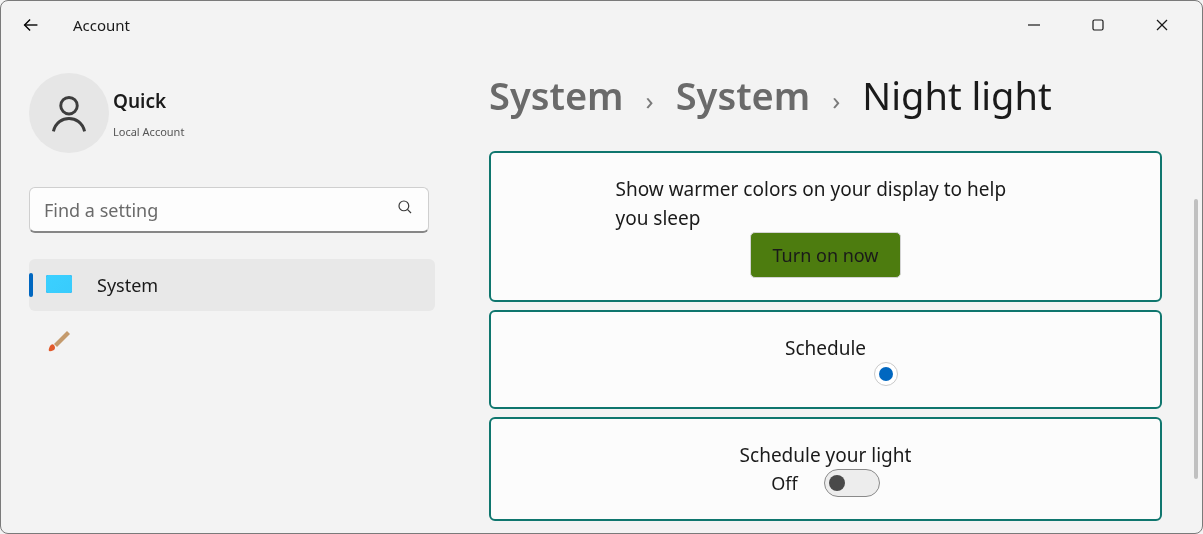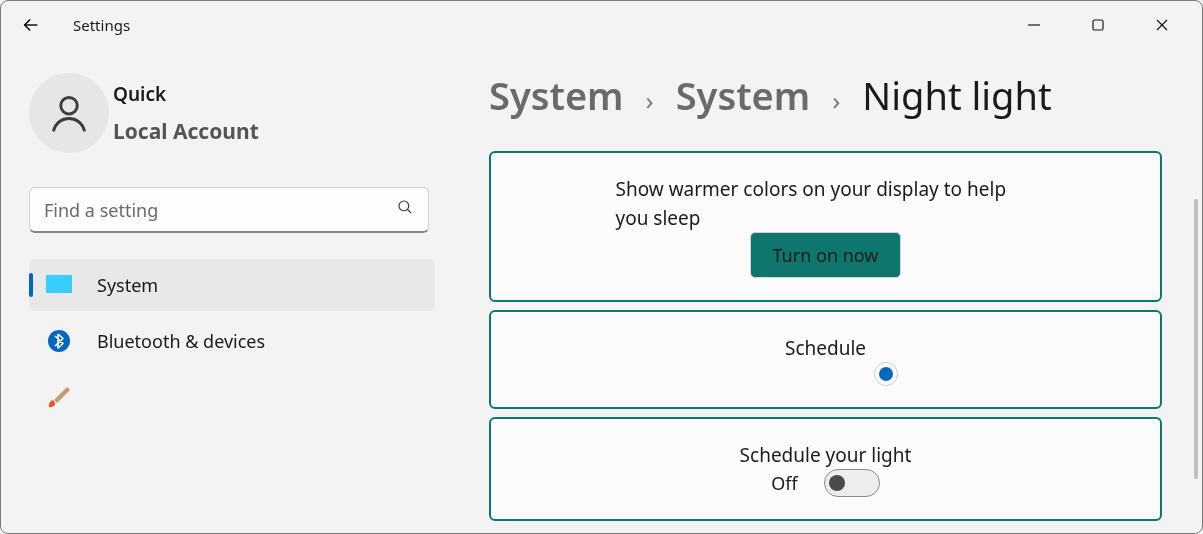--- a/index.html
+++ b/index.html
@@ -90,24 +90,23 @@
       align-items: center;
       justify-content: center;
     }
     .avatar svg { color: #3d3d3d; }
     .profile-name {
       font-size: 19px;
       font-weight: 600;
       color: #1a1a1a;
     }
     .profile-sub {
-      font-size: 21px;
+      font-size: 11px;
       color: #555;
       margin-top: 10px;
-      font-weight: bold;
     }
     .search-box {
       position: relative;
       width: 400px;
       height: 46px;
       background: #fdfdfd;
       border: 1px solid #cfcfcf;
       border-bottom: 2px solid #868686;
       border-radius: 6px;
       display: flex;
@@ -212,21 +211,21 @@
       justify-content: space-between;
       flex-direction: column;
     }
     .card-text {
       font-size: 19px;
       color: #1a1a1a;
       line-height: 1.5;
     }
     .card-text.desc { max-width: 420px; }
     .btn {
-      background: #0f766e;
+      background: #4d7c0f;
       border: 1px solid #d4d4d4;
       border-radius: 5px;
       padding: 10px 22px;
       font-size: 18px;
       color: #1a1a1a;
       cursor: pointer;
     }
     .slider-wrap {
       flex: 1;
       margin-left: 120px;
@@ -308,21 +307,21 @@
 <div class="window">
 
   <div class="titlebar">
     <div class="titlebar-left">
       <div class="back-arrow">
         <svg width="22" height="22" viewBox="0 0 24 24" fill="none" stroke="currentColor" stroke-width="1.5">
             <path d="M19 12H5"></path>
             <path d="M11 18l-6-6 6-6"></path>
           </svg>
       </div>
-      <div class="app-title">Settings</div>
+      <div class="app-title">Account</div>
     </div>
     <div class="win-controls">
       <div class="win-btn">
         <svg width="14" height="14" viewBox="0 0 14 14">
             <line x1="1" y1="7" x2="13" y2="7" stroke="currentColor" stroke-width="1.2"></line>
           </svg>
       </div>
       <div class="win-btn">
         <svg width="14" height="14" viewBox="0 0 14 14">
             <rect x="2" y="2" width="10" height="10" rx="1.5" fill="none" stroke="currentColor" stroke-width="1.2"></rect>
@@ -375,29 +374,20 @@
                   <linearGradient id="g1" x1="0" y1="0" x2="26" y2="18">
                     <stop offset="0" stop-color="#3bd0ff"></stop>
                     <stop offset="1" stop-color="#0067c0"></stop>
                   </linearGradient>
                 </defs>
               </svg>
           </span>
           <span>System</span>
         </div>
 
-        <div class="nav-item">
-          <span class="nav-icon">
-            <svg width="24" height="24" viewBox="0 0 24 24">
-                <circle cx="12" cy="12" r="11" fill="#0067c0"></circle>
-                <path d="M11 5v14l5-4.5L8 7m0 10l8-7.5L11 5" fill="none" stroke="#fff" stroke-width="1.6" stroke-linejoin="round"></path>
-              </svg>
-          </span>
-          <span>Bluetooth &amp; devices</span>
-        </div>
 
 
         <div class="nav-item">
           <span class="nav-icon">
             <svg width="26" height="26" viewBox="0 0 26 26">
                 <path d="M22 2 L9 15 L6 12 L19 -1 Z" fill="#c49a6c" transform="translate(2,4)"></path>
                 <path d="M4 18 Q0 26 8 22 Q10 20 8 17 Q6 15 4 18 Z" fill="#e25a2c"></path>
               </svg>
           </span>
         </div>

